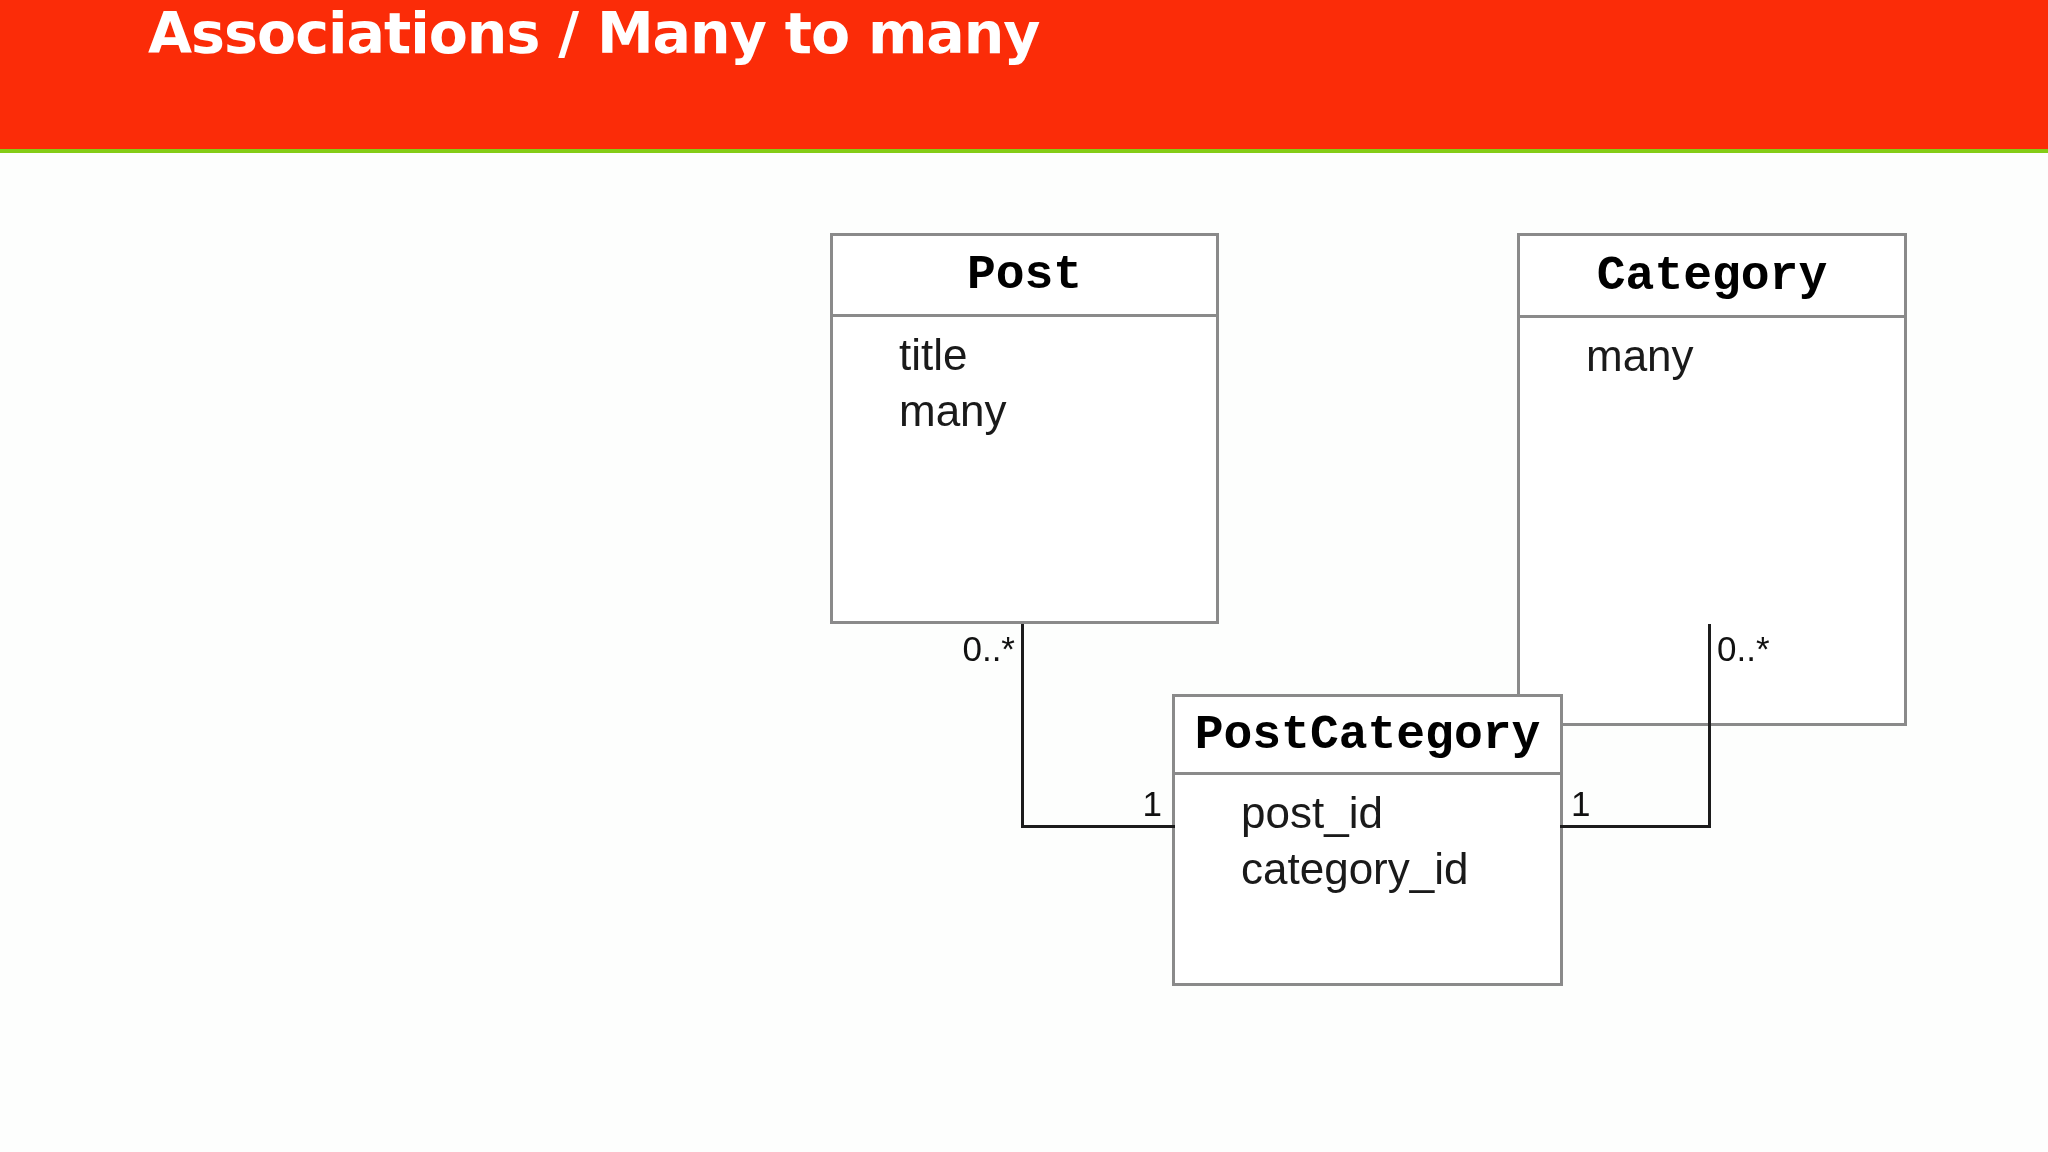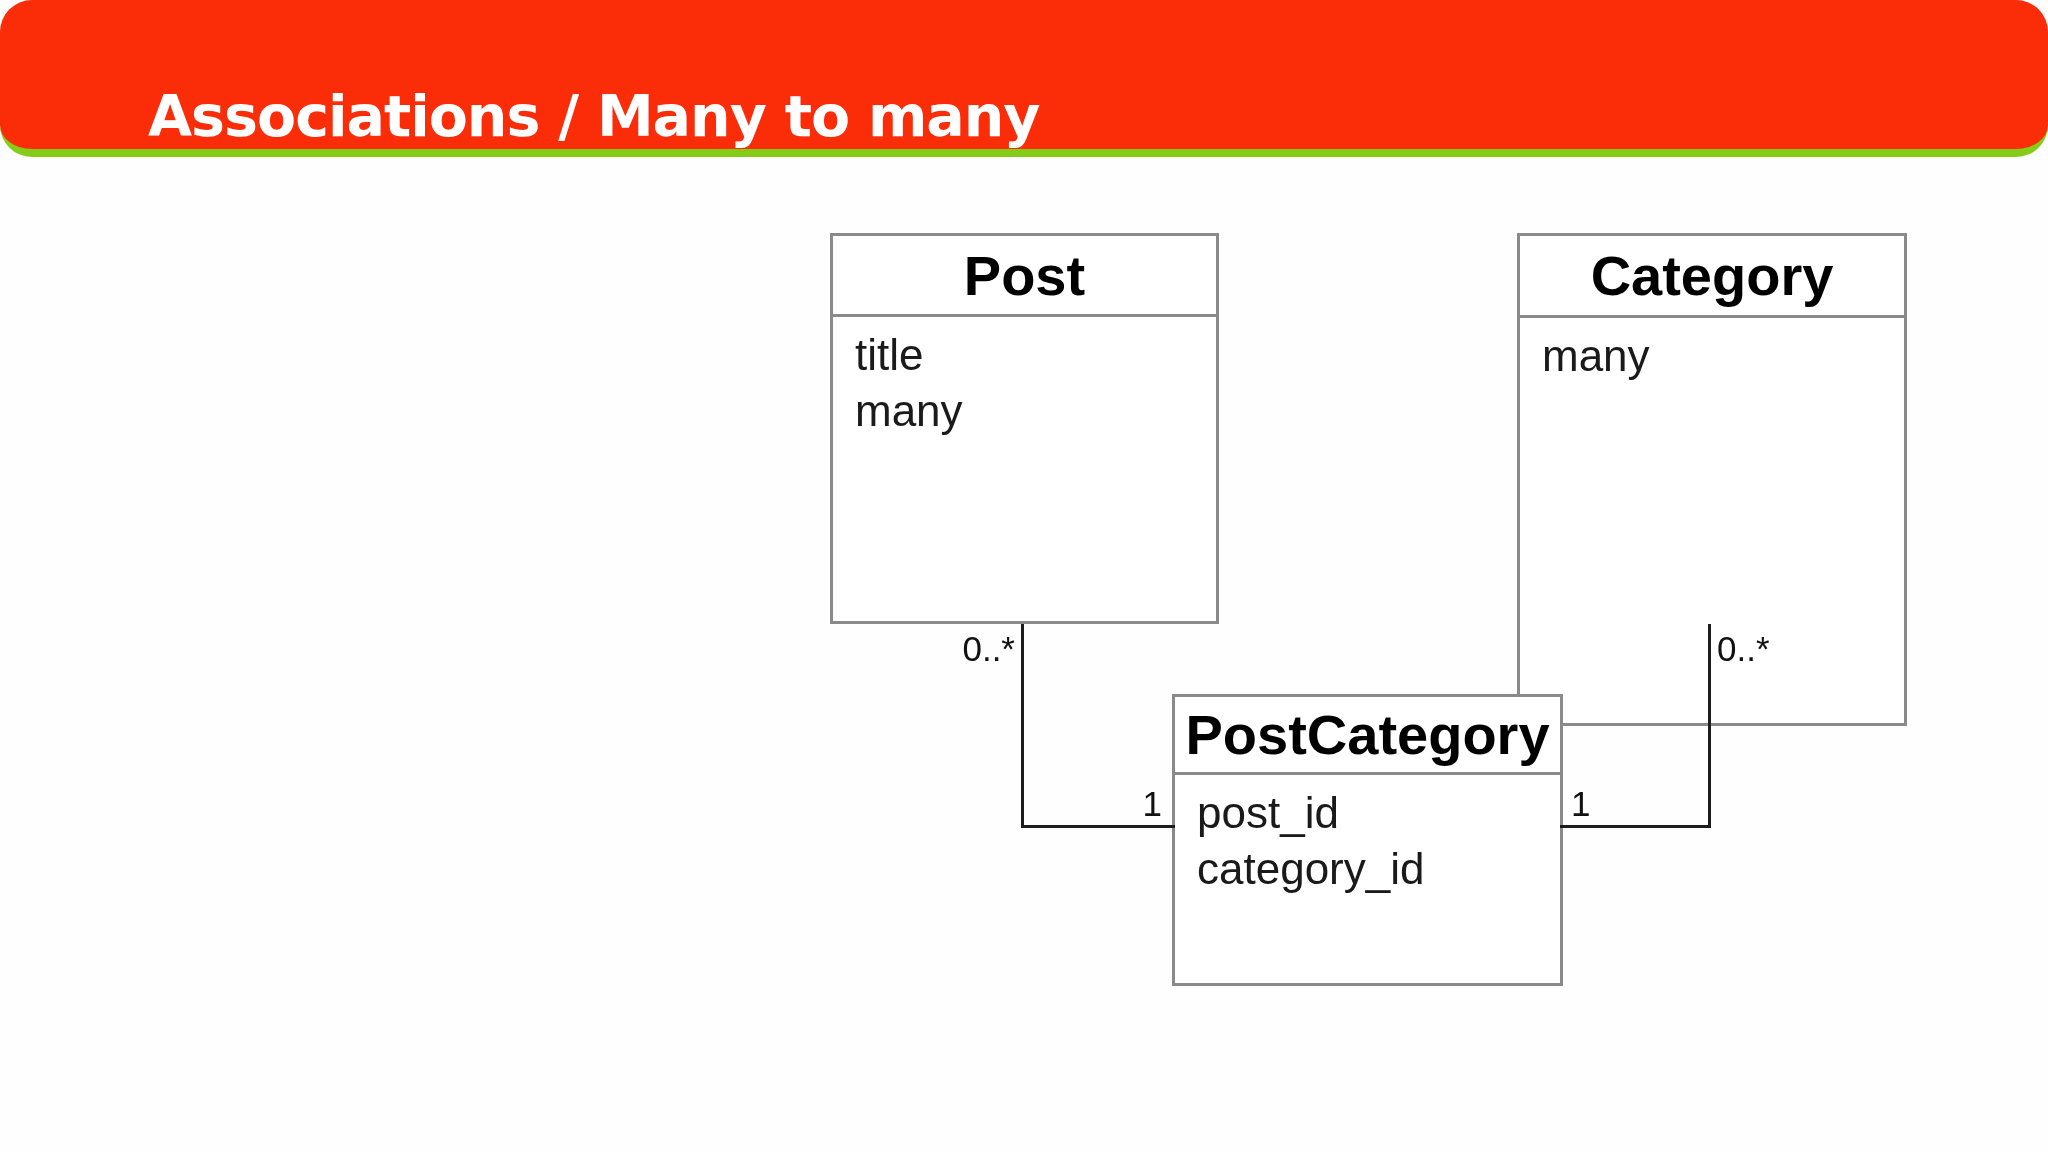--- a/index.html
+++ b/index.html
@@ -9,22 +9,22 @@
     font-family: "Liberation Sans", sans-serif;
     position: relative;
     overflow: hidden;
   }
 
   
   .slide-header {
     position: absolute; left: 0; top: 0;
     width: 2048px; height: 149px;
     background: #fb2c08;
-    border-bottom: 8px solid #84cc16;
-    display: flex; align-items: flex-end; border-radius: 32px;
+    border-bottom: 4px solid #84cc16;
+    display: flex; align-items: flex-start;
   }
   .slide-title {
     padding-left: 148px;
     font-family: "DejaVu Sans", sans-serif;
     font-weight: bold;
     font-size: 57px;
     letter-spacing: -1px;
     color: #ffffff;
     white-space: pre;
   }
@@ -33,25 +33,27 @@
   .entity {
     position: absolute;
     background: #ffffff;
     border: 3px solid #8a8a8a;
     box-sizing: border-box;
   }
   .entity-header {
     border-bottom: 3px solid #8a8a8a;
     display: flex; align-items: center; justify-content: center;
     font-weight: bold;
-    font-size: 56px;
+    font-size: 48px;
     color: #000000;
+    font-family: Liberation Mono, monospace;
   }
   .entity-body {
     padding: 10px 0 0 22px;
+    margin-left: 44px;
   }
   .field {
     font-size: 44px;
     line-height: 56px;
     color: #1a1a1a;
   }
 
   #entity-post        { left: 830px;  top: 233px; width: 389px; height: 391px; }
   #entity-post .entity-header        { height: 78px; }
   #entity-category    { left: 1517px; top: 233px; width: 390px; height: 493px; }

